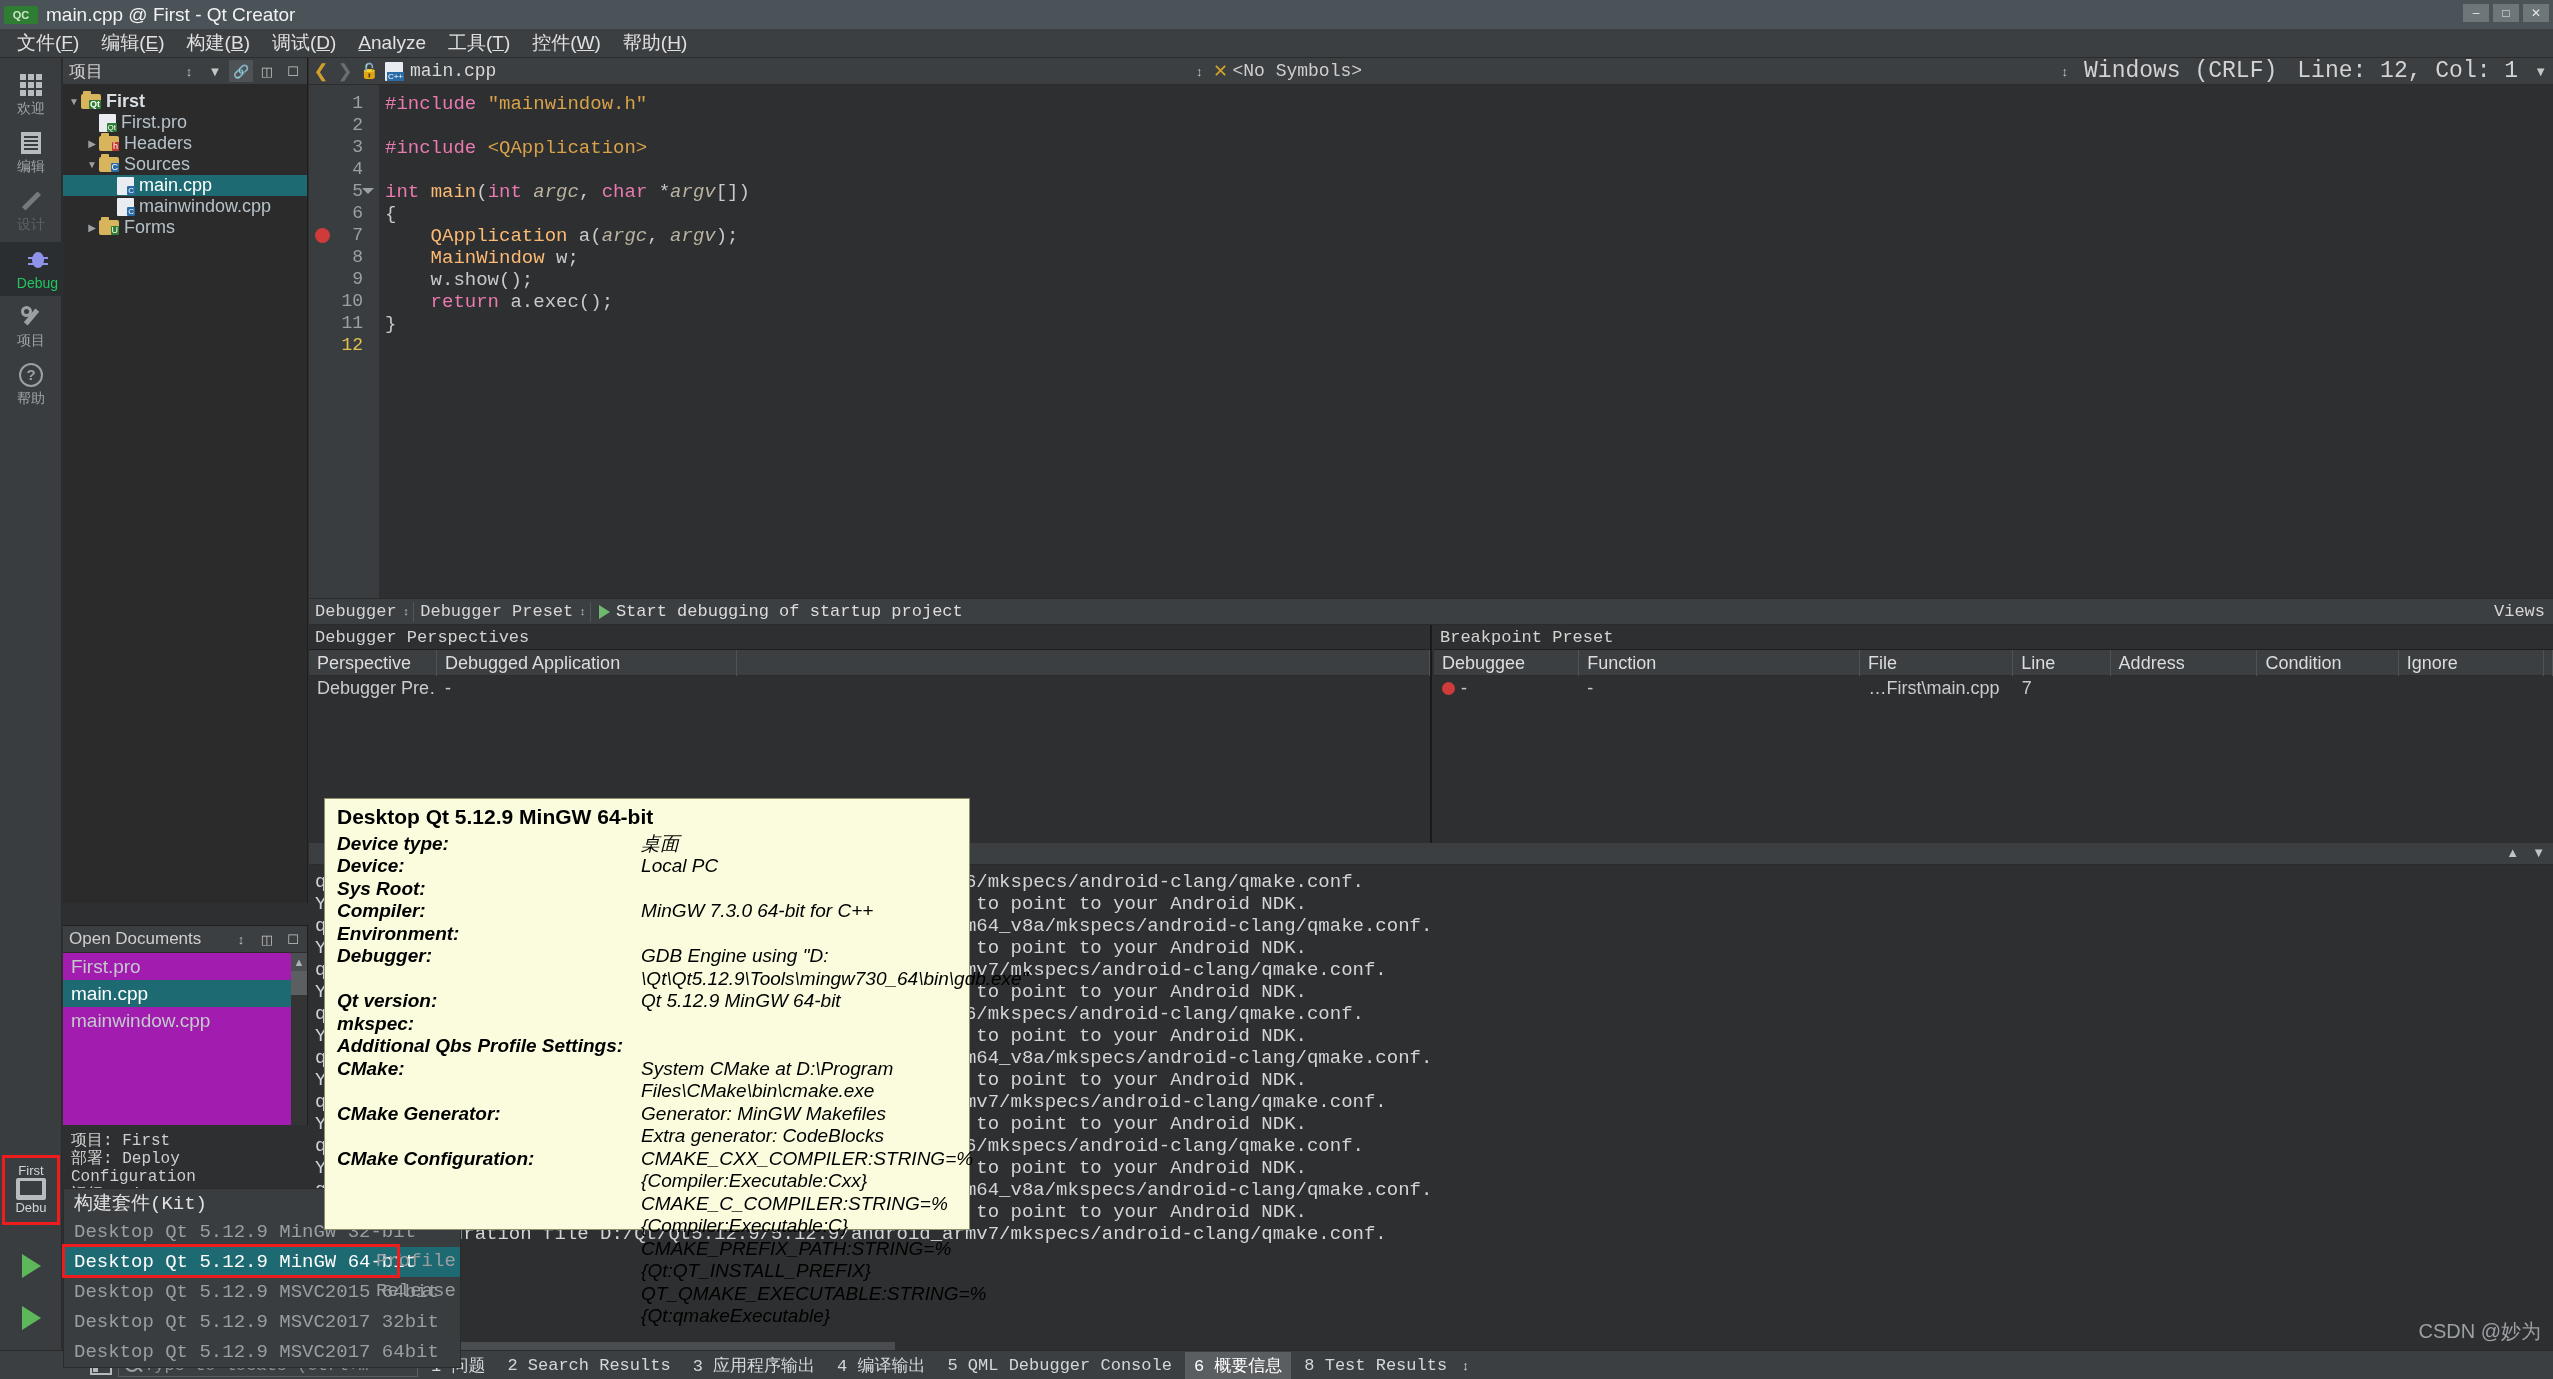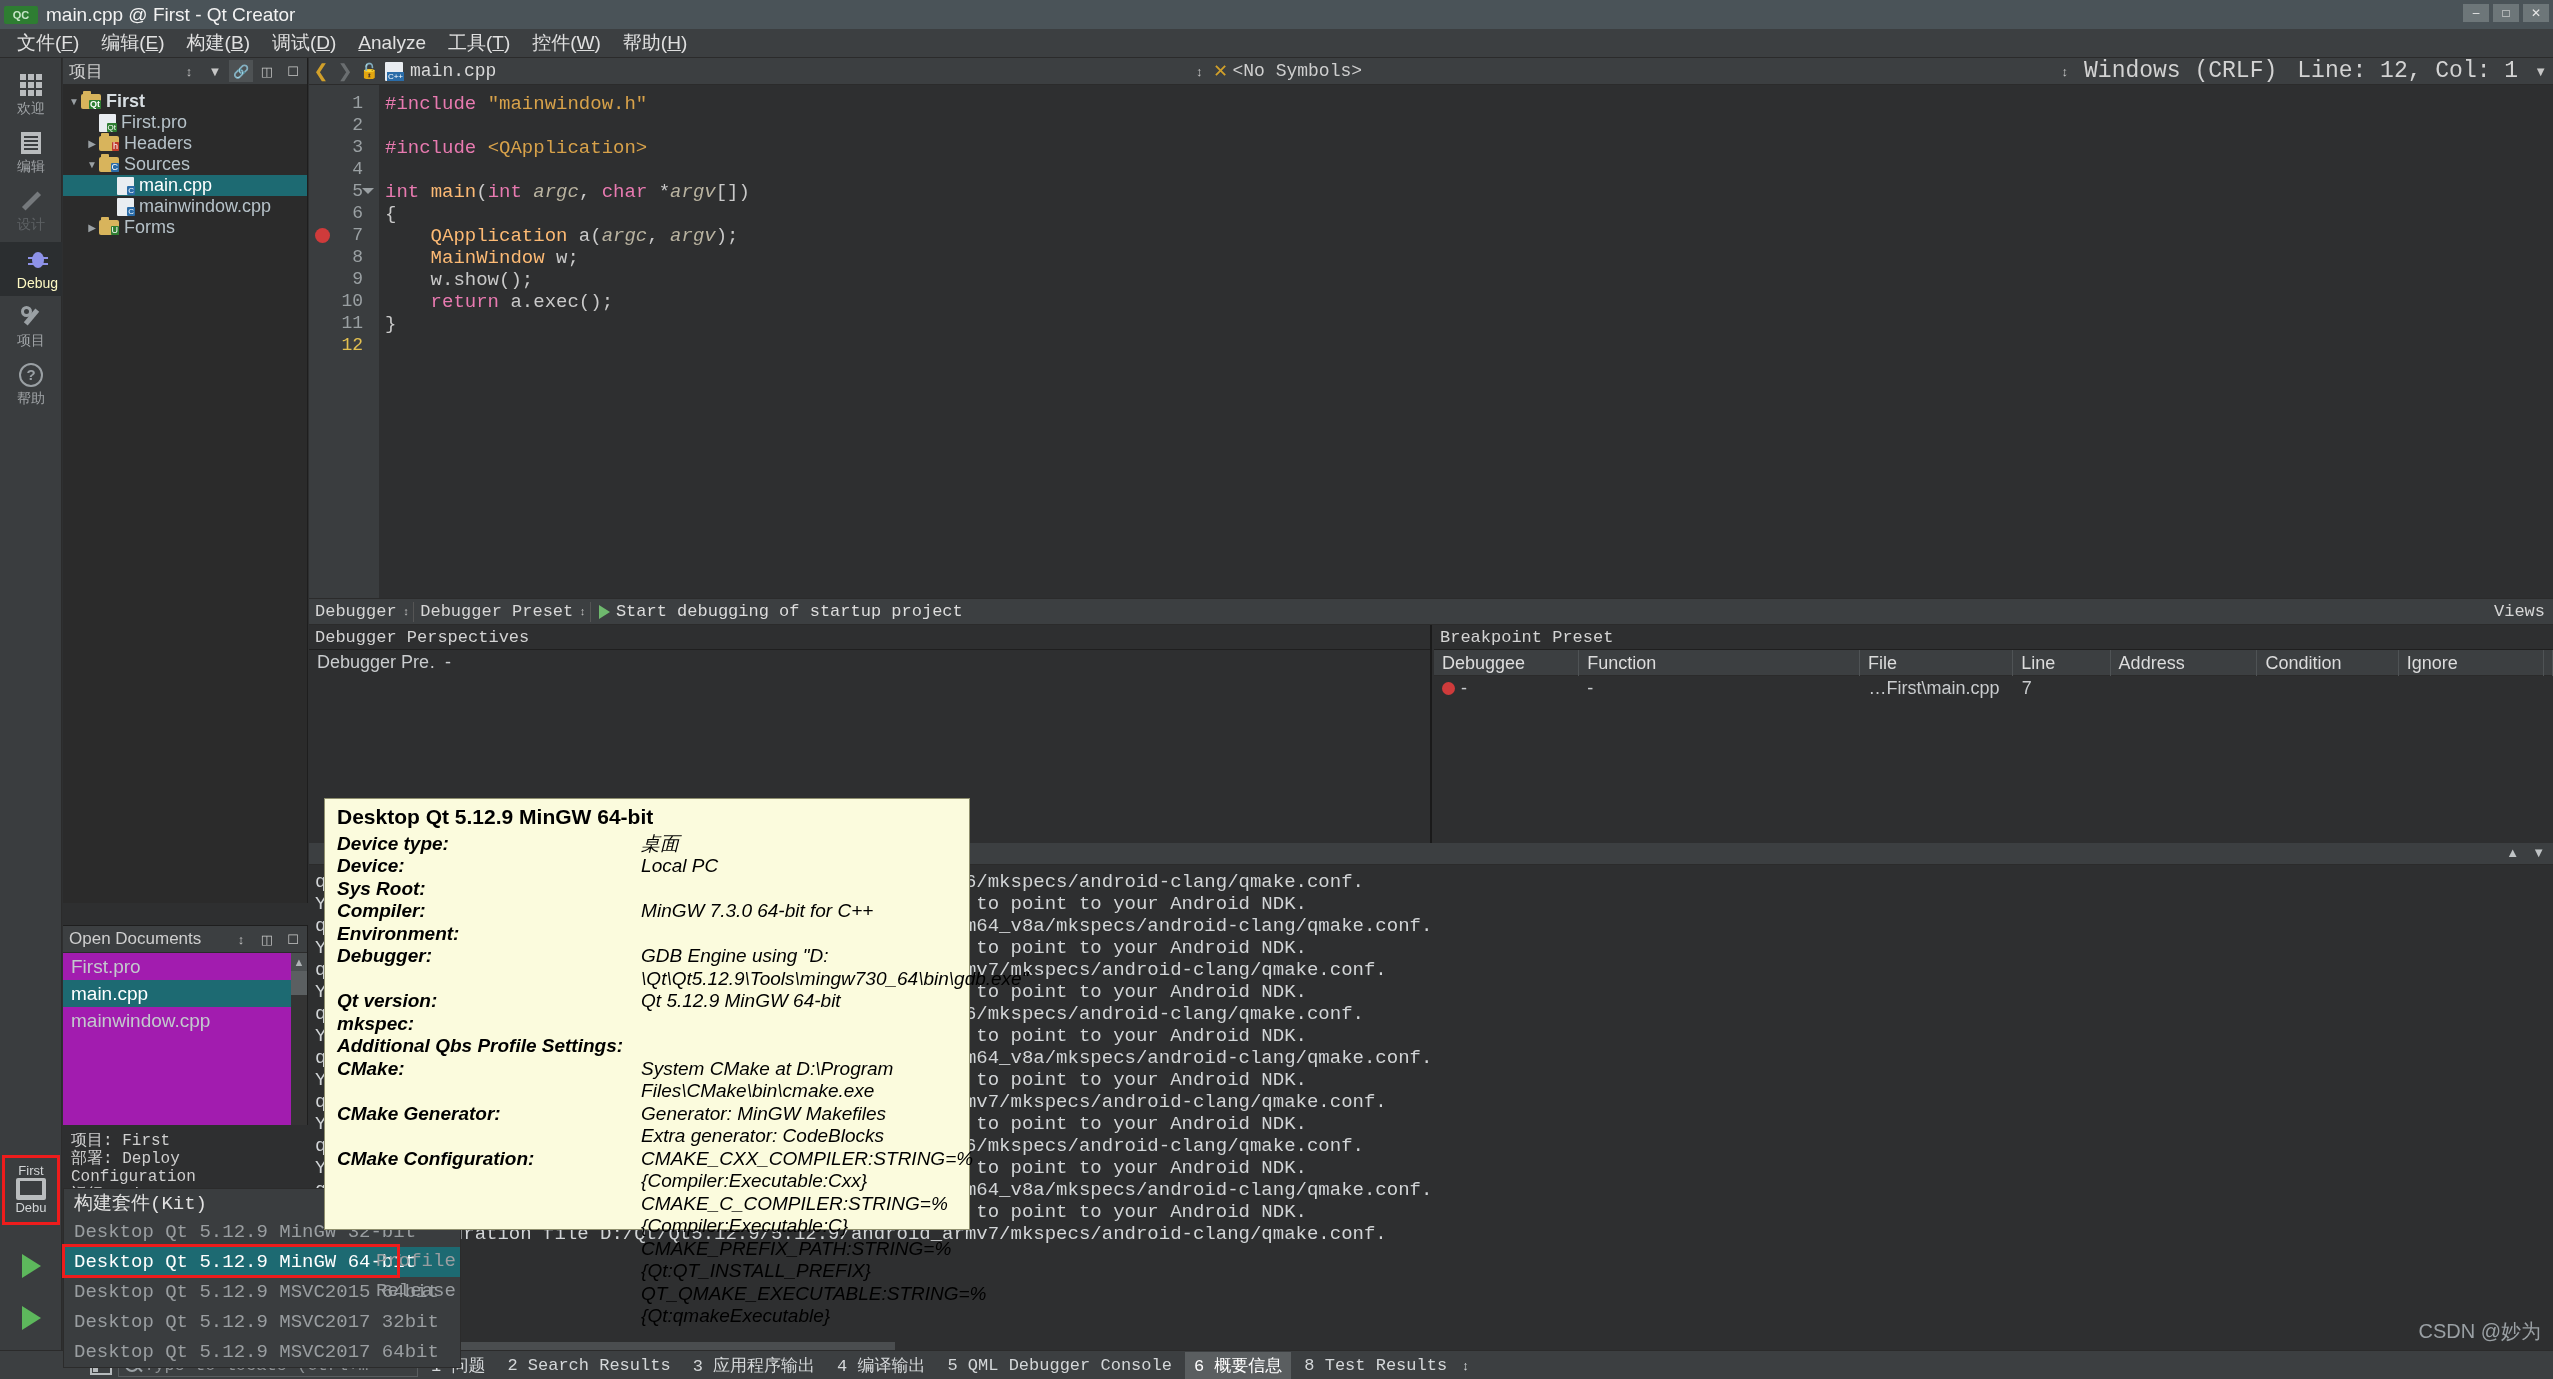--- a/index.html
+++ b/index.html
@@ -32,21 +32,21 @@
     padding-left:6px; border-bottom:1px solid #2b2b2b; }
   #menubar .mi { padding:2px 11px; color:#e0e0e0; font-size:19px; white-space:nowrap; }
   #menubar .mi u { text-decoration:underline; }
 
   
   #modebar { position:absolute; left:0; top:58px; width:62px; bottom:29px;
     background:#3a3d3f; border-right:1px solid #2b2b2b; padding-top:10px; }
   .mode { width:62px; height:54px; display:flex; flex-direction:column;
     align-items:center; justify-content:center; color:#9fa3a6; font-size:14px;
     margin-bottom:4px; }
-  .mode.active { background:#2b2e30; color:#fef9c3;padding-left:13px; }
+  .mode.active { background:#2b2e30; color:#22c55e;padding-left:13px; }
   .mode .glyph { height:26px; display:flex; align-items:center; justify-content:center; }
   .mode .lbl { margin-top:2px; font-size:14px; }
   .mode.dim { color:#5d6164; }
   .grid9 { display:grid; grid-template-columns:repeat(3,6px); grid-template-rows:repeat(3,6px);
      gap:2px; }
   .grid9 i { background:#b9bcbe; display:block; }
   .docbox { width:20px; height:22px; background:#b9bcbe; display:flex; flex-direction:column;
      justify-content:center; gap:2px; padding:3px; }
   .docbox i { height:2px; background:#3a3d3f; display:block; }
   .pencil { width:22px; height:22px; position:relative; }
@@ -527,20 +527,25 @@
     <span class="ar">↕</span>
   </div>
   <div class="sep"></div>
   <div class="playsm"></div>
   <div class="startlbl">Start debugging of startup project</div>
   <div class="views">Views</div>
 </div>
 
 <div id="dbgleft">
   <div class="subhdr">Debugger Perspectives</div>
+  <div class="colhdr">
+    <div class="c" style="width:128px">Perspective</div>
+    <div class="c" style="width:300px">Debugged Application</div>
+    <div class="c" style="flex:1"></div>
+  </div>
   <div id="dbgrows">
       <div class="trow2">
         <div class="c" style="width: 128px;">Debugger Pre…</div>
         <div class="c" style="width: 300px;">-</div>
       </div>
     </div>
 </div>
 
 <div id="dbgright">
   <div class="subhdr">Breakpoint Preset</div>

